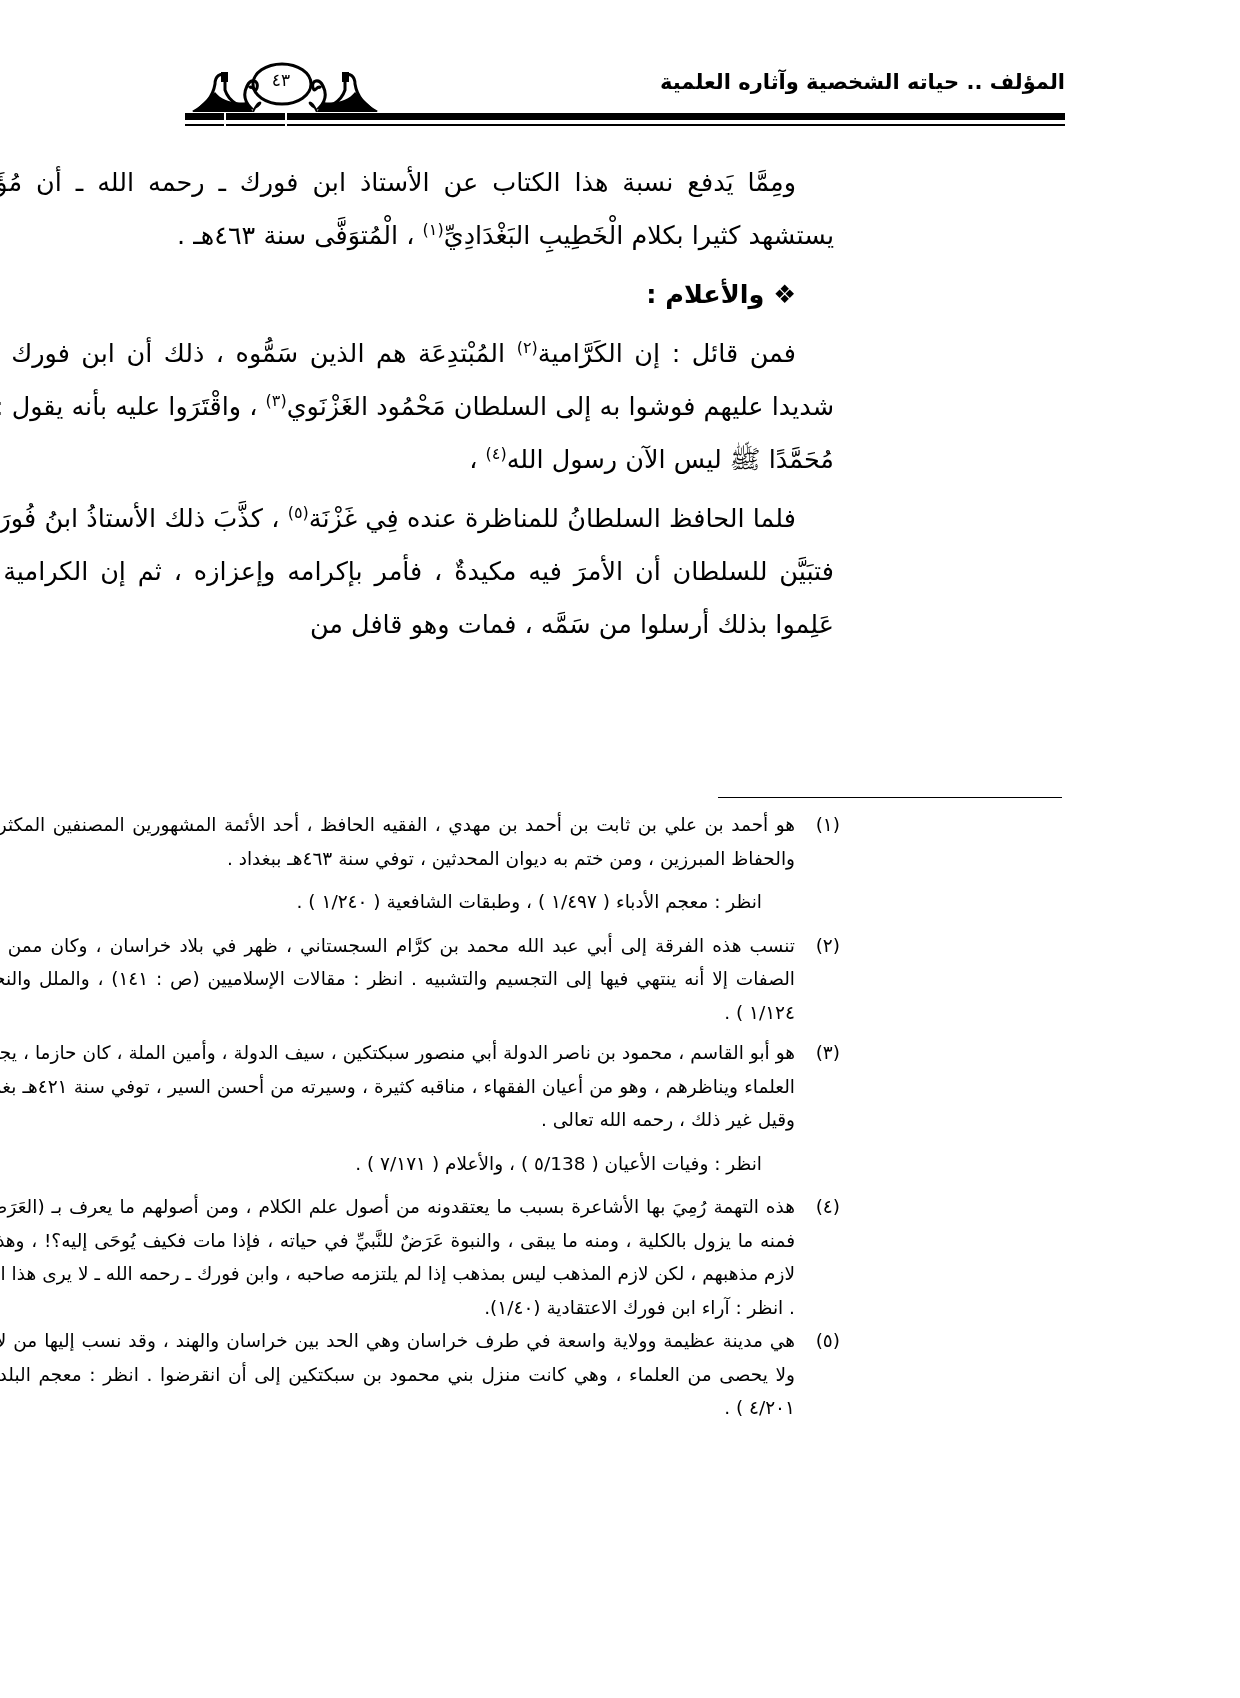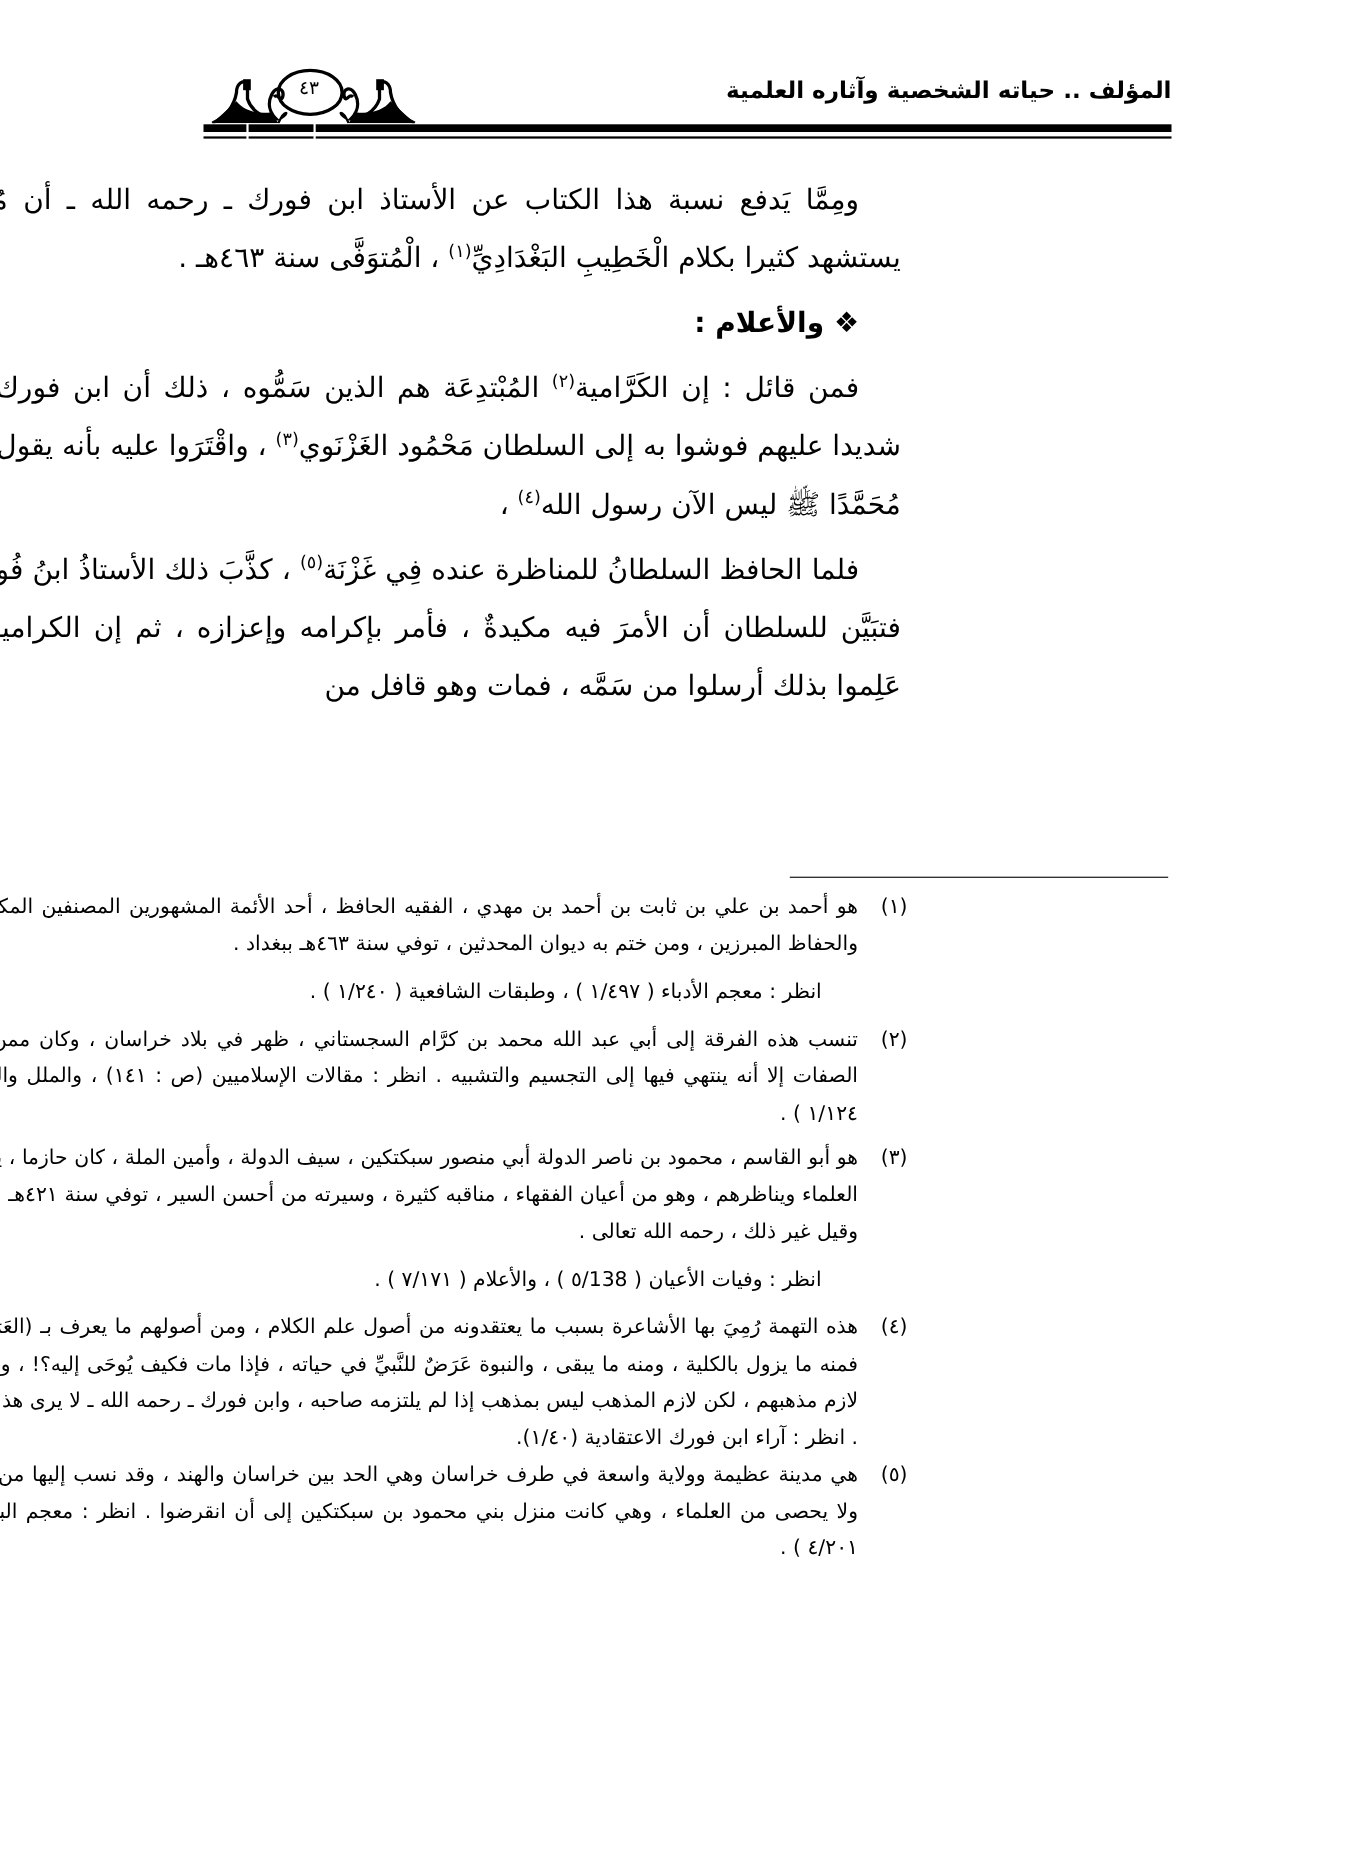--- a/index.html
+++ b/index.html
@@ -1,18 +1,18 @@
 <!DOCTYPE html>
 <html><head>
 <meta charset="utf-8">
 <style>
   html, body { margin:0; padding:0; background:#ffffff; }
   body { width:1240px; height:1698px; position:relative; overflow:hidden;
          font-family:"DejaVu Sans","Liberation Sans",sans-serif; color:#000; }
-  .page { position:absolute; left:0; top:0; width:1002px; height:1698px; }
+  .page { position:absolute; left:0; top:0; width:1002px; height:1698px;padding-left:15px; }
 
   
   .header { position:absolute; left:185px; top:62px; width:880px; height:70px; }
   .header-title { position:absolute; right:0; top:8px; direction:rtl;
                   font-family:"DejaVu Sans",sans-serif; font-weight:bold; font-size:21px; letter-spacing:0; }
   .ornament { position:absolute; left:0; top:0; width:200px; height:50px; }
   .page-num { position:absolute; left:66px; top:8px; width:60px; text-align:center;
               font-size:17px; font-family:"DejaVu Sans",sans-serif; direction:rtl; }
   .rule-thick { position:absolute; left:185px; top:113px; width:880px; height:7px; background:#000; }
   .rule-thin { position:absolute; left:185px; top:124px; width:880px; height:2px; background:#000; }

